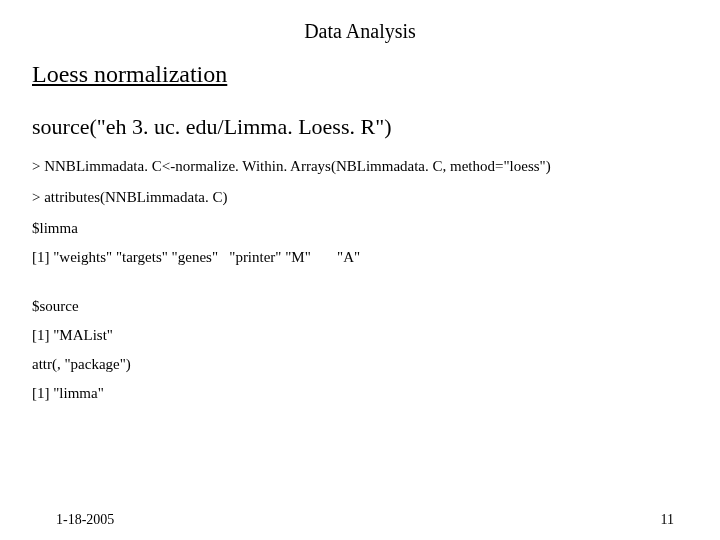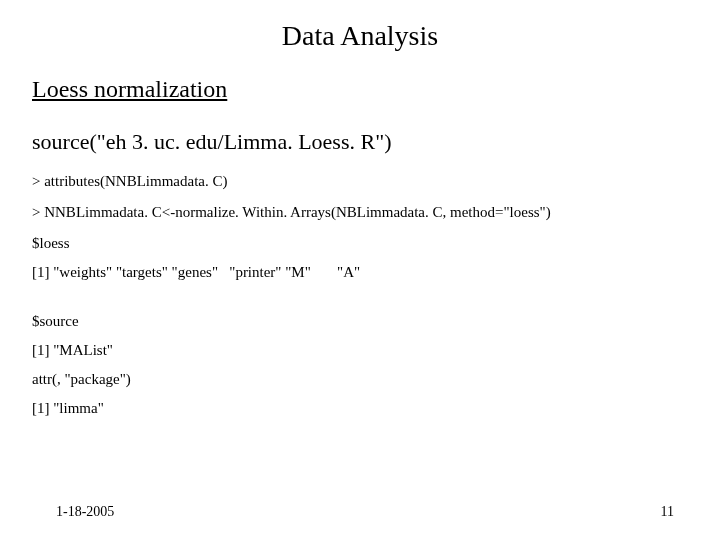--- a/index.html
+++ b/index.html
@@ -14,22 +14,22 @@
   }
   .slide {
     position: relative;
     width: 720px;
     height: 540px;
     box-sizing: border-box;
     padding: 20px 32px 0 32px;
   }
   .title {
     text-align: center;
-    font-size: 28px;
-    margin: 0 0 24px 0;
+    font-size: 20px;
+    margin: 0 0 18px 0;
     font-weight: normal;
   }
   .subtitle {
     font-size: 24px;
     text-decoration: underline;
     margin: 0 0 26px 0;
   }
   .source-line {
     font-size: 22px;
     margin: 0 0 18px 0;
@@ -45,44 +45,44 @@
   .out-values {
     font-size: 15px;
     margin: 0 0 18px 0;
     white-space: pre;
   }
   .spacer {
     height: 14px;
   }
   .footer {
     position: absolute;
-    bottom: 20px;
+    bottom: 12px;
     left: 0;
     right: 0;
     padding: 0 46px 0 56px;
     font-size: 14px;
     display: flex;
     justify-content: space-between;
   }
 </style>
 </head>
 <body>
 
 <div class="slide">
 
   <div class="title">Data Analysis</div>
 
   <div class="subtitle">Loess normalization</div>
 
   <div class="source-line">source("eh 3. uc. edu/Limma. Loess. R")</div>
 
+  <div class="code-line">&gt; NNBLimmadata. C&lt;-normalize. Within. Arrays(NBLimmadata. C, method="loess")</div>
   <div class="code-line">&gt; attributes(NNBLimmadata. C)</div>
-  <div class="code-line">&gt; NNBLimmadata. C&lt;-normalize. Within. Arrays(NBLimmadata. C, method="loess")</div>
 
-  <div class="out-line">$loess</div>
+  <div class="out-line">$limma</div>
   <div class="out-values">[1] "weights" "targets" "genes"   "printer" "M"       "A"</div>
 
   <div class="spacer"></div>
 
   <div class="out-line">$source</div>
   <div class="out-line">[1] "MAList"</div>
   <div class="out-line">attr(, "package")</div>
   <div class="out-line">[1] "limma"</div>
 
   <div class="footer">

